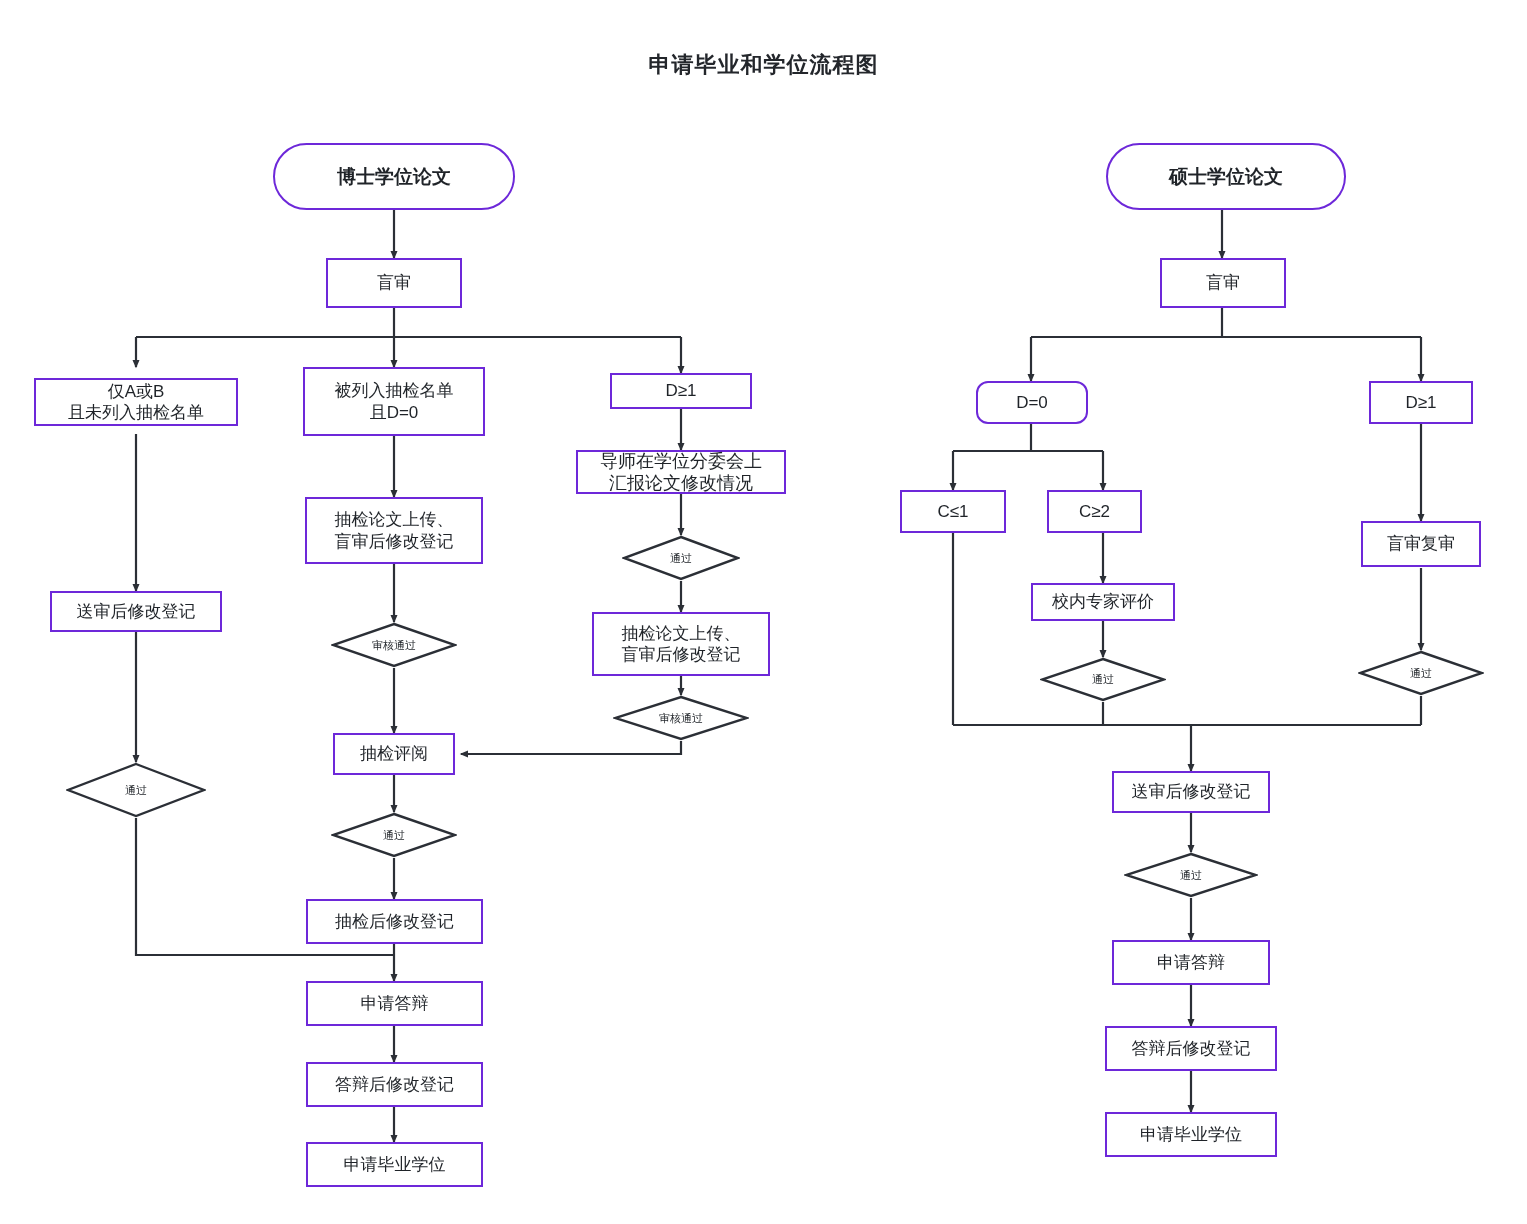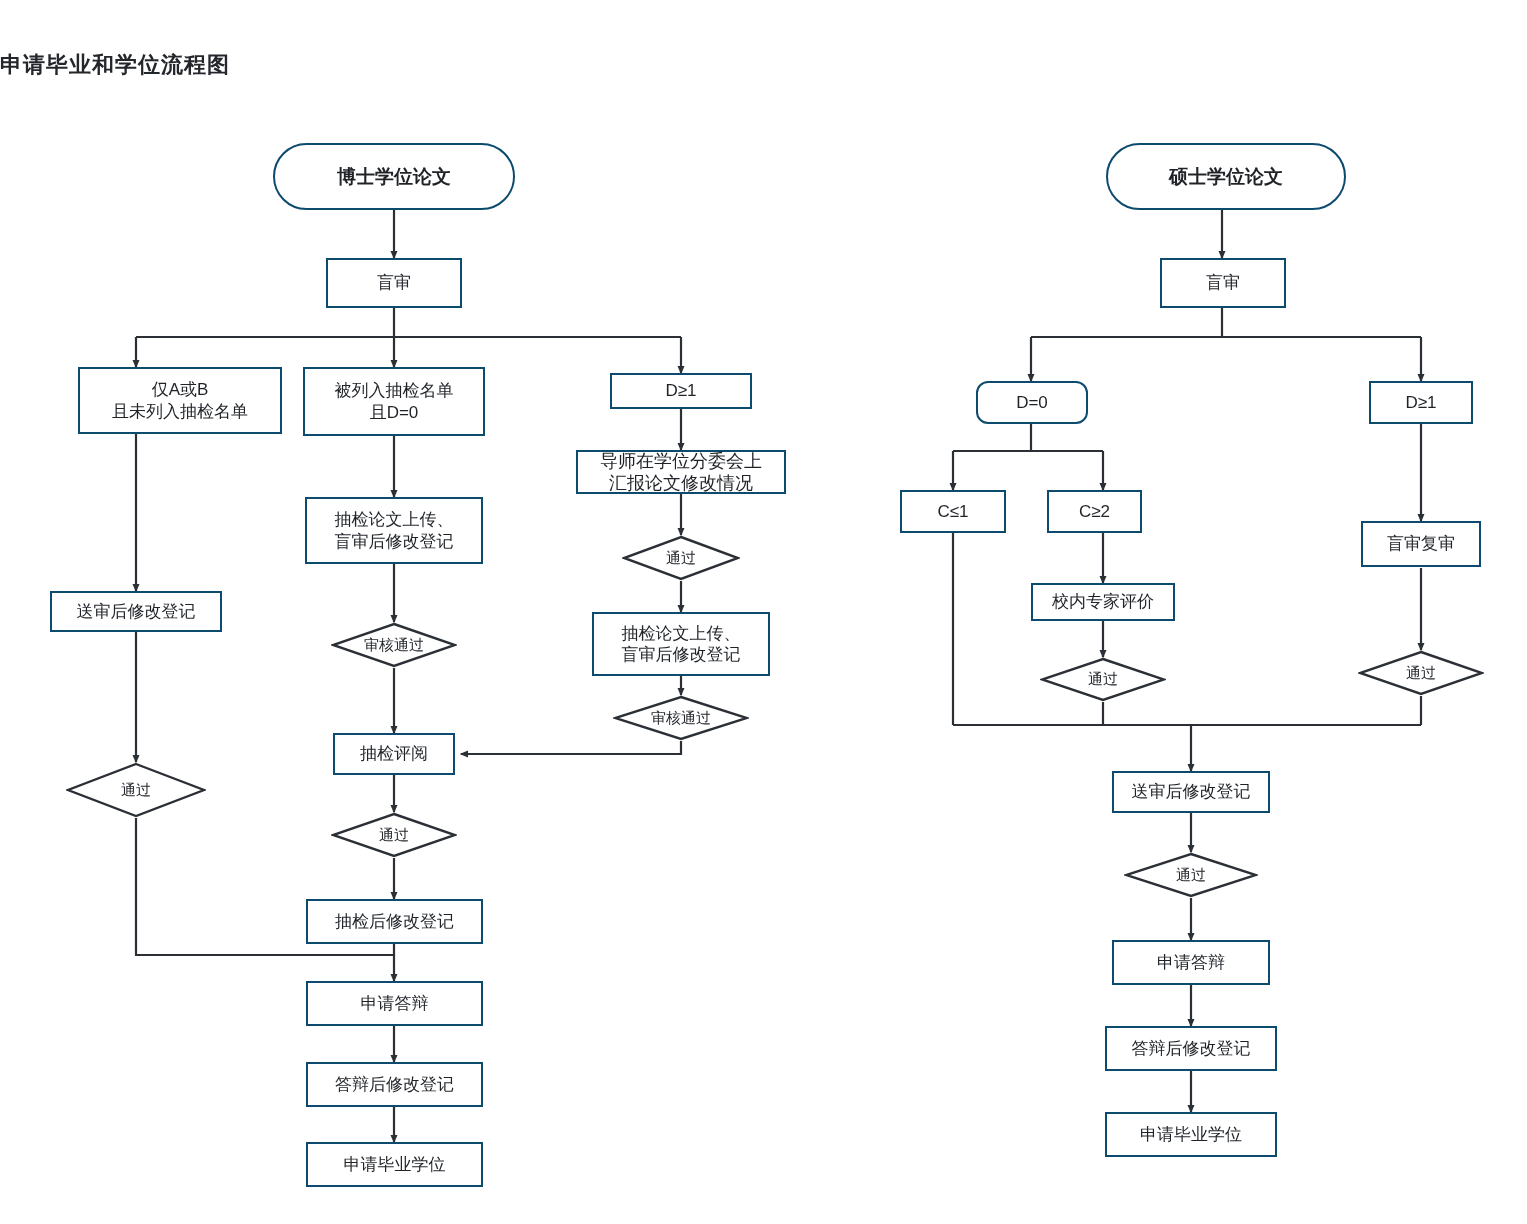--- a/index.html
+++ b/index.html
@@ -1,31 +1,31 @@
 <!DOCTYPE html>
 <html><head>
 <meta charset="utf-8">
 <style>
   html,body{margin:0;padding:0;background:#ffffff;}
   body{font-family:"Liberation Sans","DejaVu Sans",sans-serif;color:#1f2328;}
   #canvas{position:relative;width:1527px;height:1224px;background:#fff;overflow:hidden;}
   #svg-layer{position:absolute;left:0;top:0;width:1527px;height:1224px;}
   .title{
-    position:absolute;left:0;top:50px;width:1527px;text-align:left;
+    position:absolute;left:0;top:50px;width:1527px;text-align:center;
     font-size:22px;font-weight:bold;color:#23262b;letter-spacing:1px;
   }
   .node{
     position:absolute;box-sizing:border-box;background:#ffffff;
-    border:2px solid #0c4a6e;display:flex;align-items:center;justify-content:center;
+    border:2px solid #6d28d9;display:flex;align-items:center;justify-content:center;
     text-align:center;line-height:1.25;font-size:17px;color:#1f2328;white-space:pre-line;
   }
   .node.start{border-radius:34px;font-weight:bold;font-size:19px;border-width:2px;}
   .diamond{
     position:absolute;display:flex;align-items:center;justify-content:center;
-    font-size:15px;color:#1f2328;text-align:center;pointer-events:none;
+    font-size:11px;color:#1f2328;text-align:center;pointer-events:none;
   }
   .diamond .dtext{position:relative;z-index:2;white-space:nowrap;}
   .diamond .dshape{position:absolute;left:0;top:0;width:100%;height:100%;z-index:1;}
 </style>
 </head>
 <body>
 
 <div id="canvas">
 
   <div class="title">申请毕业和学位流程图</div>
@@ -116,21 +116,21 @@
       <path d="M1191,985 L1191,1026" marker-end="url(#arrow)"></path>
 
       <path d="M1191,1071 L1191,1112" marker-end="url(#arrow)"></path>
     </g>
   </svg>
 
   <div class="node start" style="left:273px;top:143px;width:242px;height:67px;">博士学位论文</div>
 
   <div class="node" style="left:326px;top:258px;width:136px;height:50px;">盲审</div>
 
-  <div class="node" style="left:34px;top:367px;width:204px;height:67px;margin-left:44px;">仅A或B
+  <div class="node" style="left:34px;top:378px;width:204px;height:48px;">仅A或B
 且未列入抽检名单</div>
 
   <div class="node" style="left:50px;top:591px;width:172px;height:41px;">送审后修改登记</div>
 
   <div class="diamond" style="left:66px;top:762px;width:140px;height:56px;">
     <svg class="dshape" viewBox="0 0 140 56" preserveAspectRatio="none">
       <polygon points="70,2 138,28 70,54 2,28" fill="#fff" stroke="#2b2f36" stroke-width="2.4"></polygon>
     </svg>
     <span class="dtext">通过</span>
   </div>

